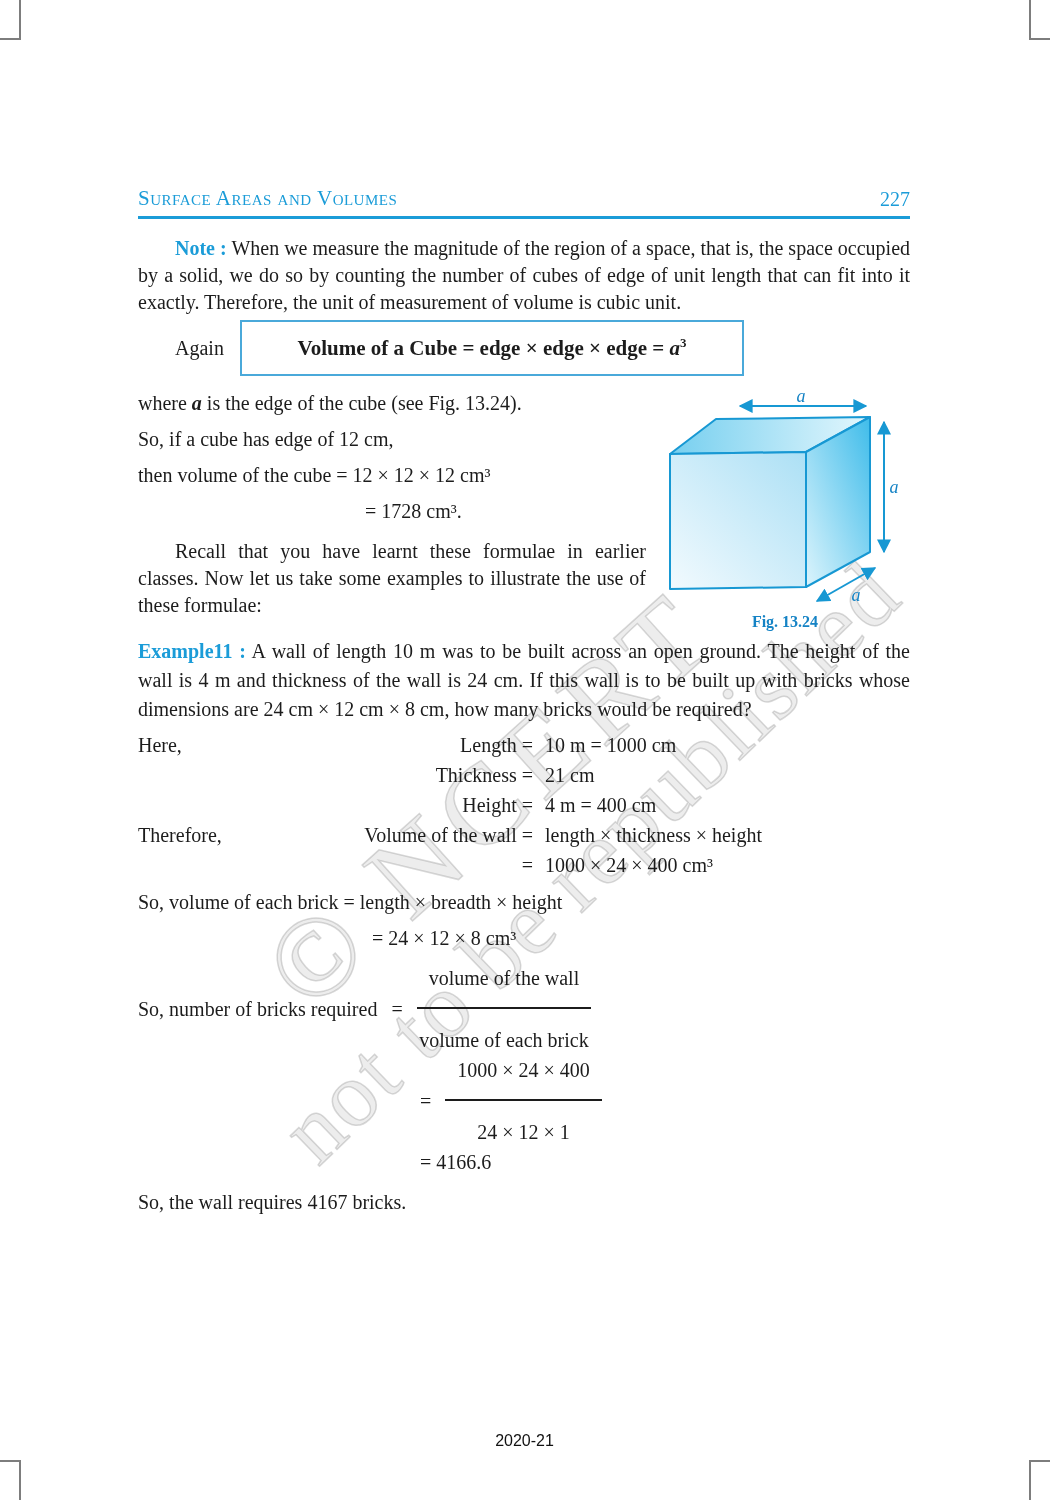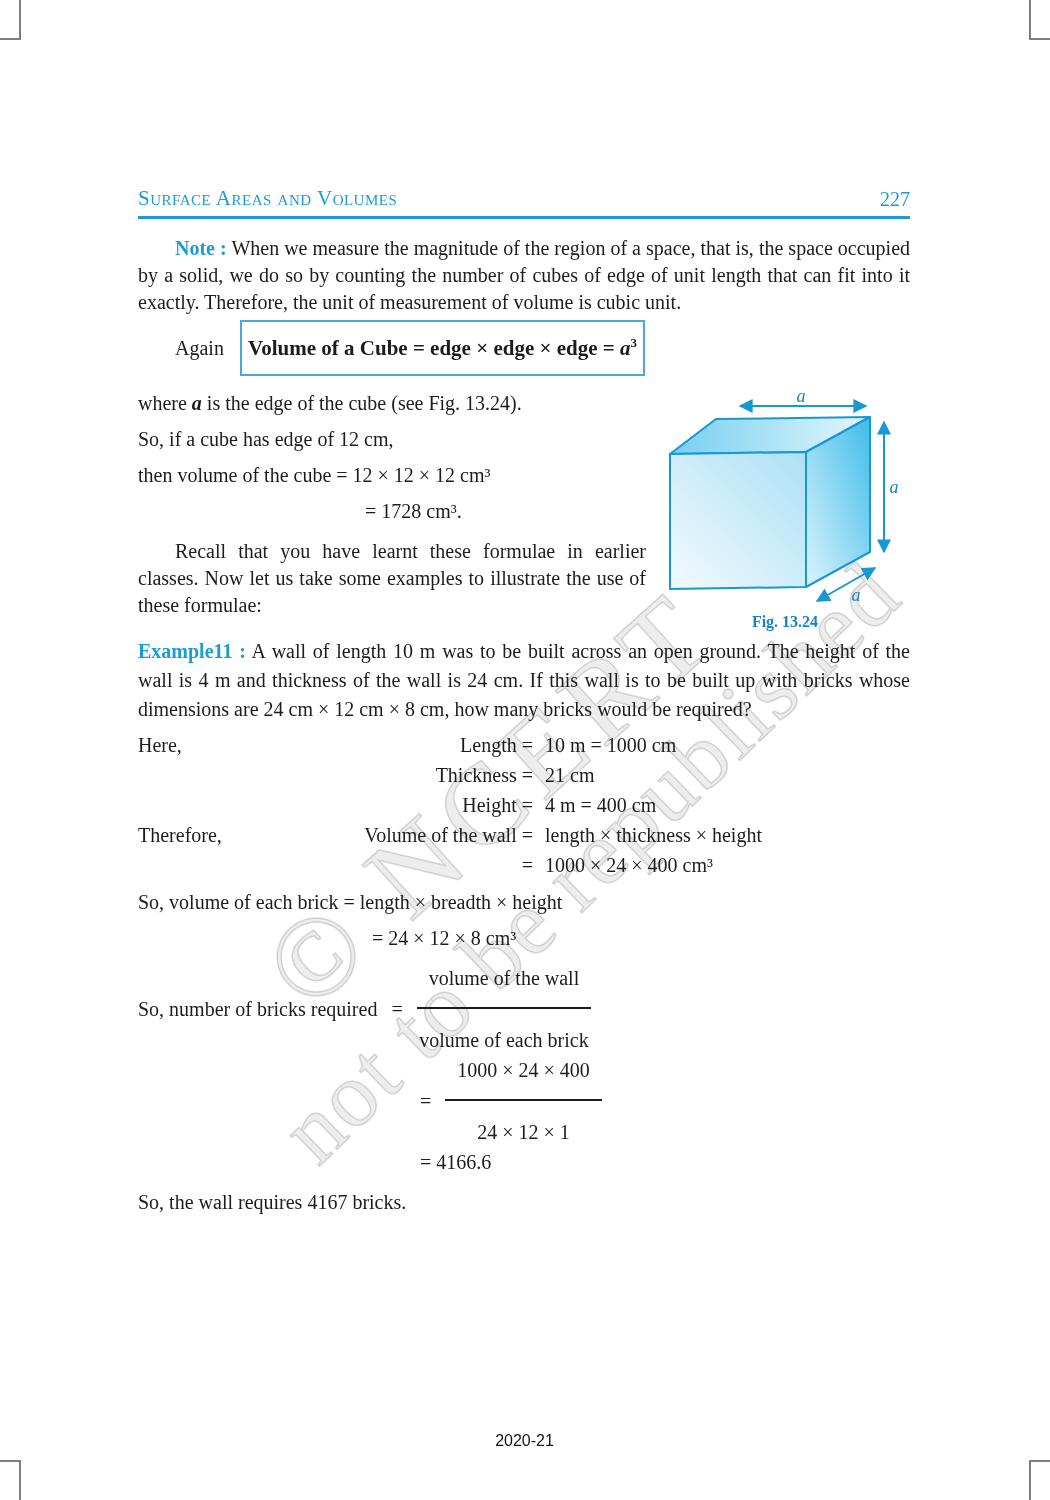--- a/index.html
+++ b/index.html
@@ -38,21 +38,21 @@
   .hdr-page{color:var(--accent);font-size:20px;}
 
   p{margin:0;}
   .justify{text-align:justify;}
   .note-para{margin-top:16px;line-height:27px;text-indent:37px;}
   .blue-label{color:var(--accent);font-weight:bold;}
 
   
   .again-row{margin-top:4px;display:flex;align-items:center;}
   .again-word{width:102px;padding-left:37px;box-sizing:border-box;flex:none;}
-  .formula-box{border:2px solid var(--box-border);width:405px;box-sizing:border-box;
+  .formula-box{border:2px solid var(--box-border);width:504px;box-sizing:border-box;
                text-align:center;padding:13px 4px;font-weight:bold;font-size:21px;}
 
   .where-para{margin-top:14px;line-height:27px;}
   .line{margin-top:9px;line-height:27px;}
   .ind-1728{margin-left:227px;}
   .recall-para{margin-top:13px;line-height:27px;text-indent:37px;}
 
   
   .fig-float{float:right;width:250px;margin:2px 0 0 14px;text-align:center;}
   .fig-float svg{display:block;margin:0 auto;}

